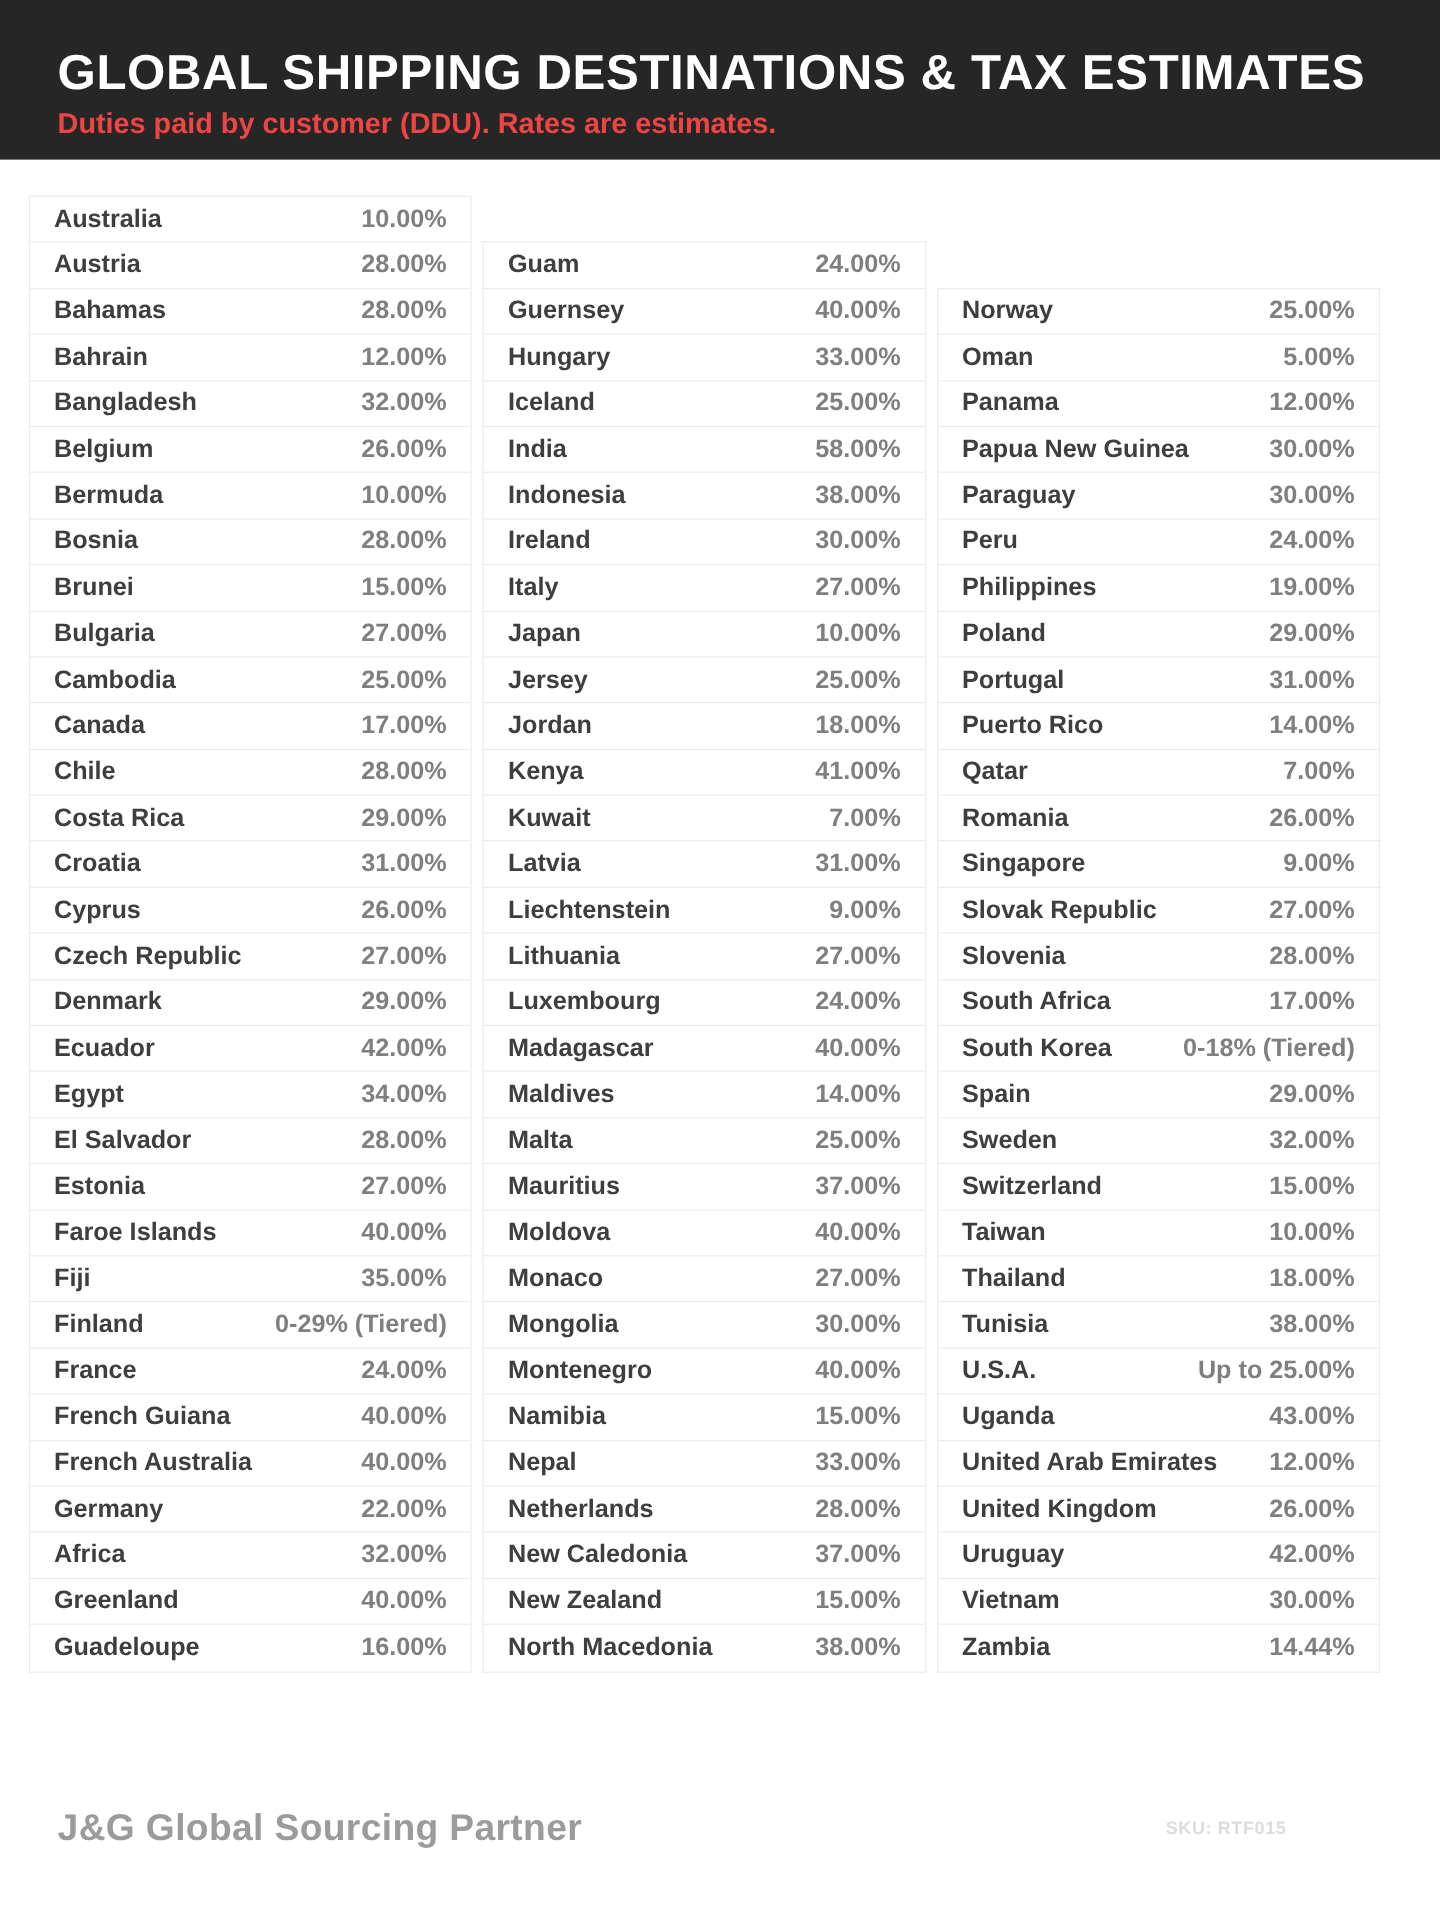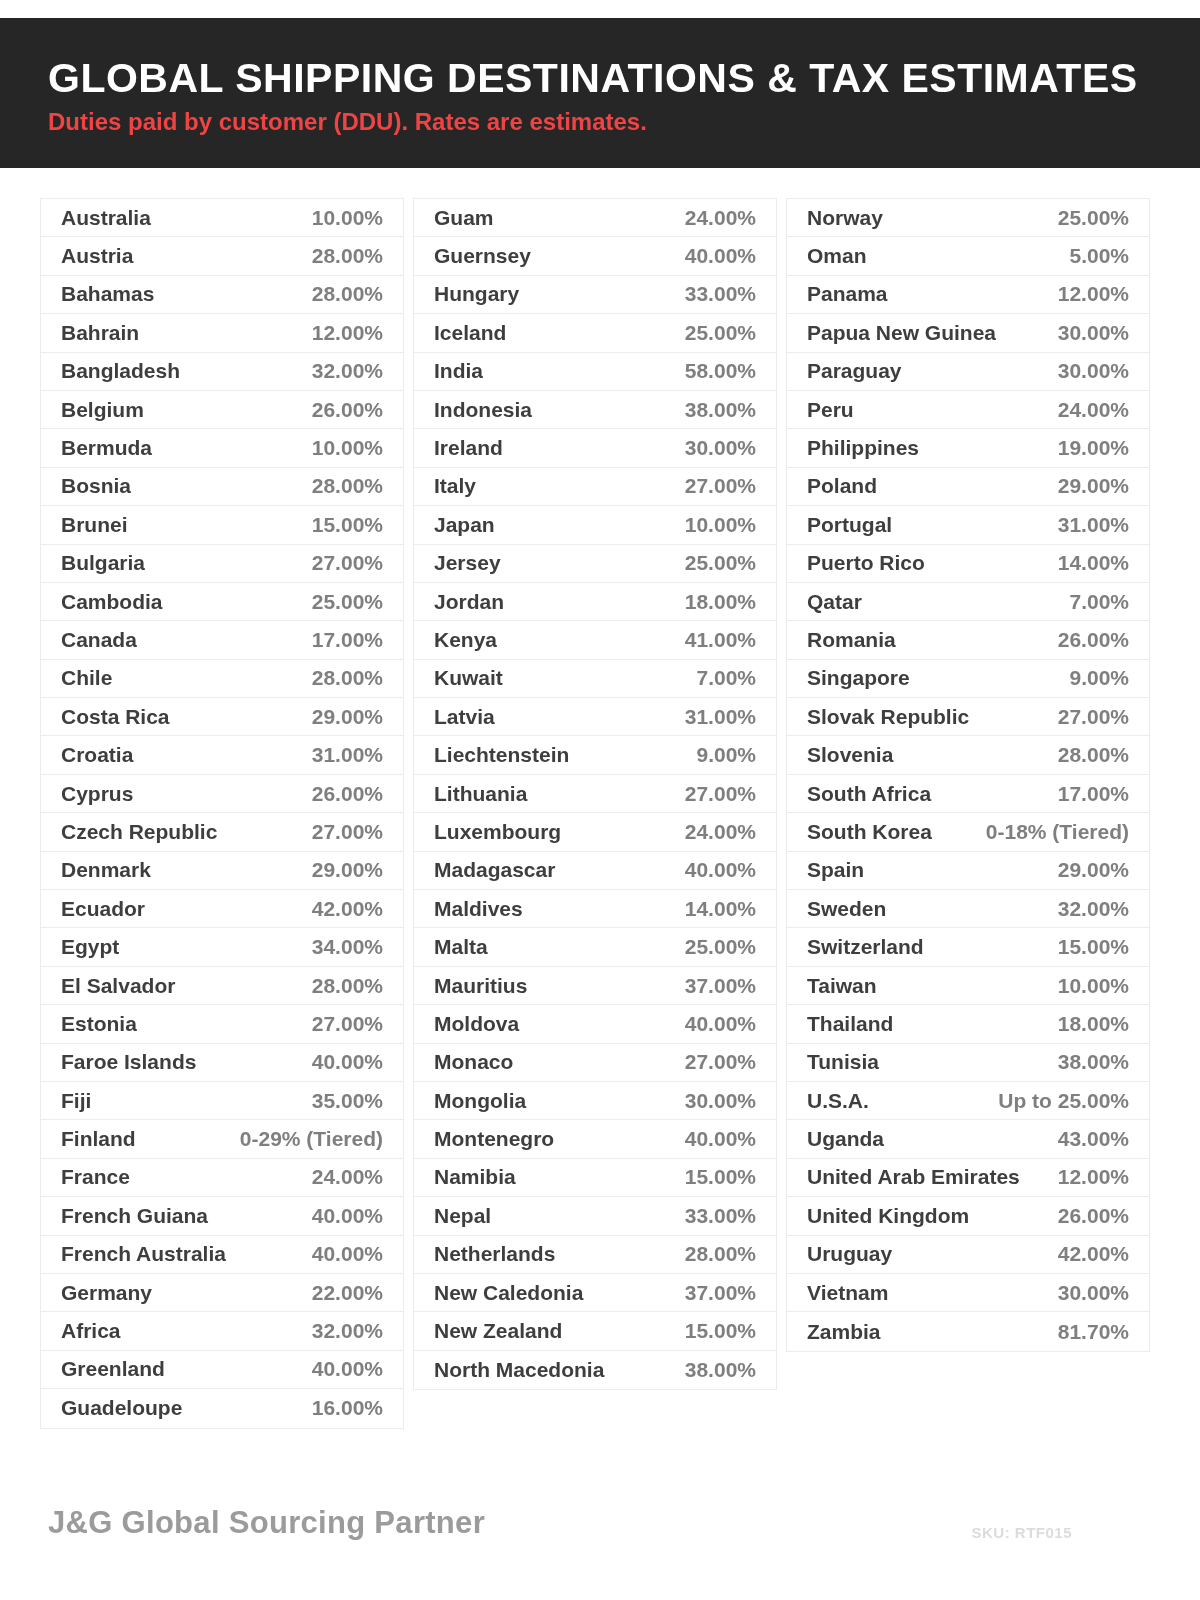--- a/index.html
+++ b/index.html
@@ -8,47 +8,46 @@
     width: 1200px;
     height: 1600px;
     font-family: "Liberation Sans", "DejaVu Sans", sans-serif;
     position: relative;
     overflow: hidden;
   }
 
   
   .banner {
     background: #262626;
-    height: 150px;
+    height: 133px;
     width: 100%;
     padding: 38px 48px 0 48px;
-    margin-top: 18px;
   }
   .banner h1 {
     color: #ffffff;
     font-size: 41px;
     font-weight: 800;
     letter-spacing: 0.5px;
     line-height: 1.1;
     white-space: nowrap;
   }
   .banner p {
     margin-top: 7px;
     color: #ef4444;
     font-size: 24px;
     font-weight: 700;
   }
 
   
   .table-wrap {
     margin-top: 30px;
-    padding: 0 50px 0 40px;
+    padding: 0 50px 0 24px;
     display: flex;
     gap: 9px;
-    align-items: flex-start;
+    align-items: flex-end;
   }
   .col {
     flex: 1 1 0;
     border: 1px solid #ececec;
     background: #ffffff;
   }
   .row {
     display: flex;
     justify-content: space-between;
     align-items: center;
@@ -65,21 +64,21 @@
 
   
   .footer {
     position: absolute;
     left: 0;
     right: 0;
     top: 1505px;
     padding: 0 128px 0 48px;
     display: flex;
     justify-content: space-between;
-    align-items: flex-end;
+    align-items: center;
   }
   .brand {
     color: #9b9b9b;
     font-size: 31px;
     font-weight: 800;
     letter-spacing: 0.3px;
   }
   .sku {
     color: #dcdcdc;
     font-size: 15px;
@@ -464,21 +463,21 @@
       <div class="row">
         <span class="country">Uruguay</span>
         <span class="rate">42.00%</span>
       </div>
       <div class="row">
         <span class="country">Vietnam</span>
         <span class="rate">30.00%</span>
       </div>
       <div class="row">
         <span class="country">Zambia</span>
-        <span class="rate">81.70%</span>
+        <span class="rate">14.44%</span>
       </div>
     </section>
 </main>
 
 <footer class="footer">
   <div class="brand">J&amp;G Global Sourcing Partner</div>
   <div class="sku">SKU: RTF015</div>
 </footer>
 
 </body></html>

